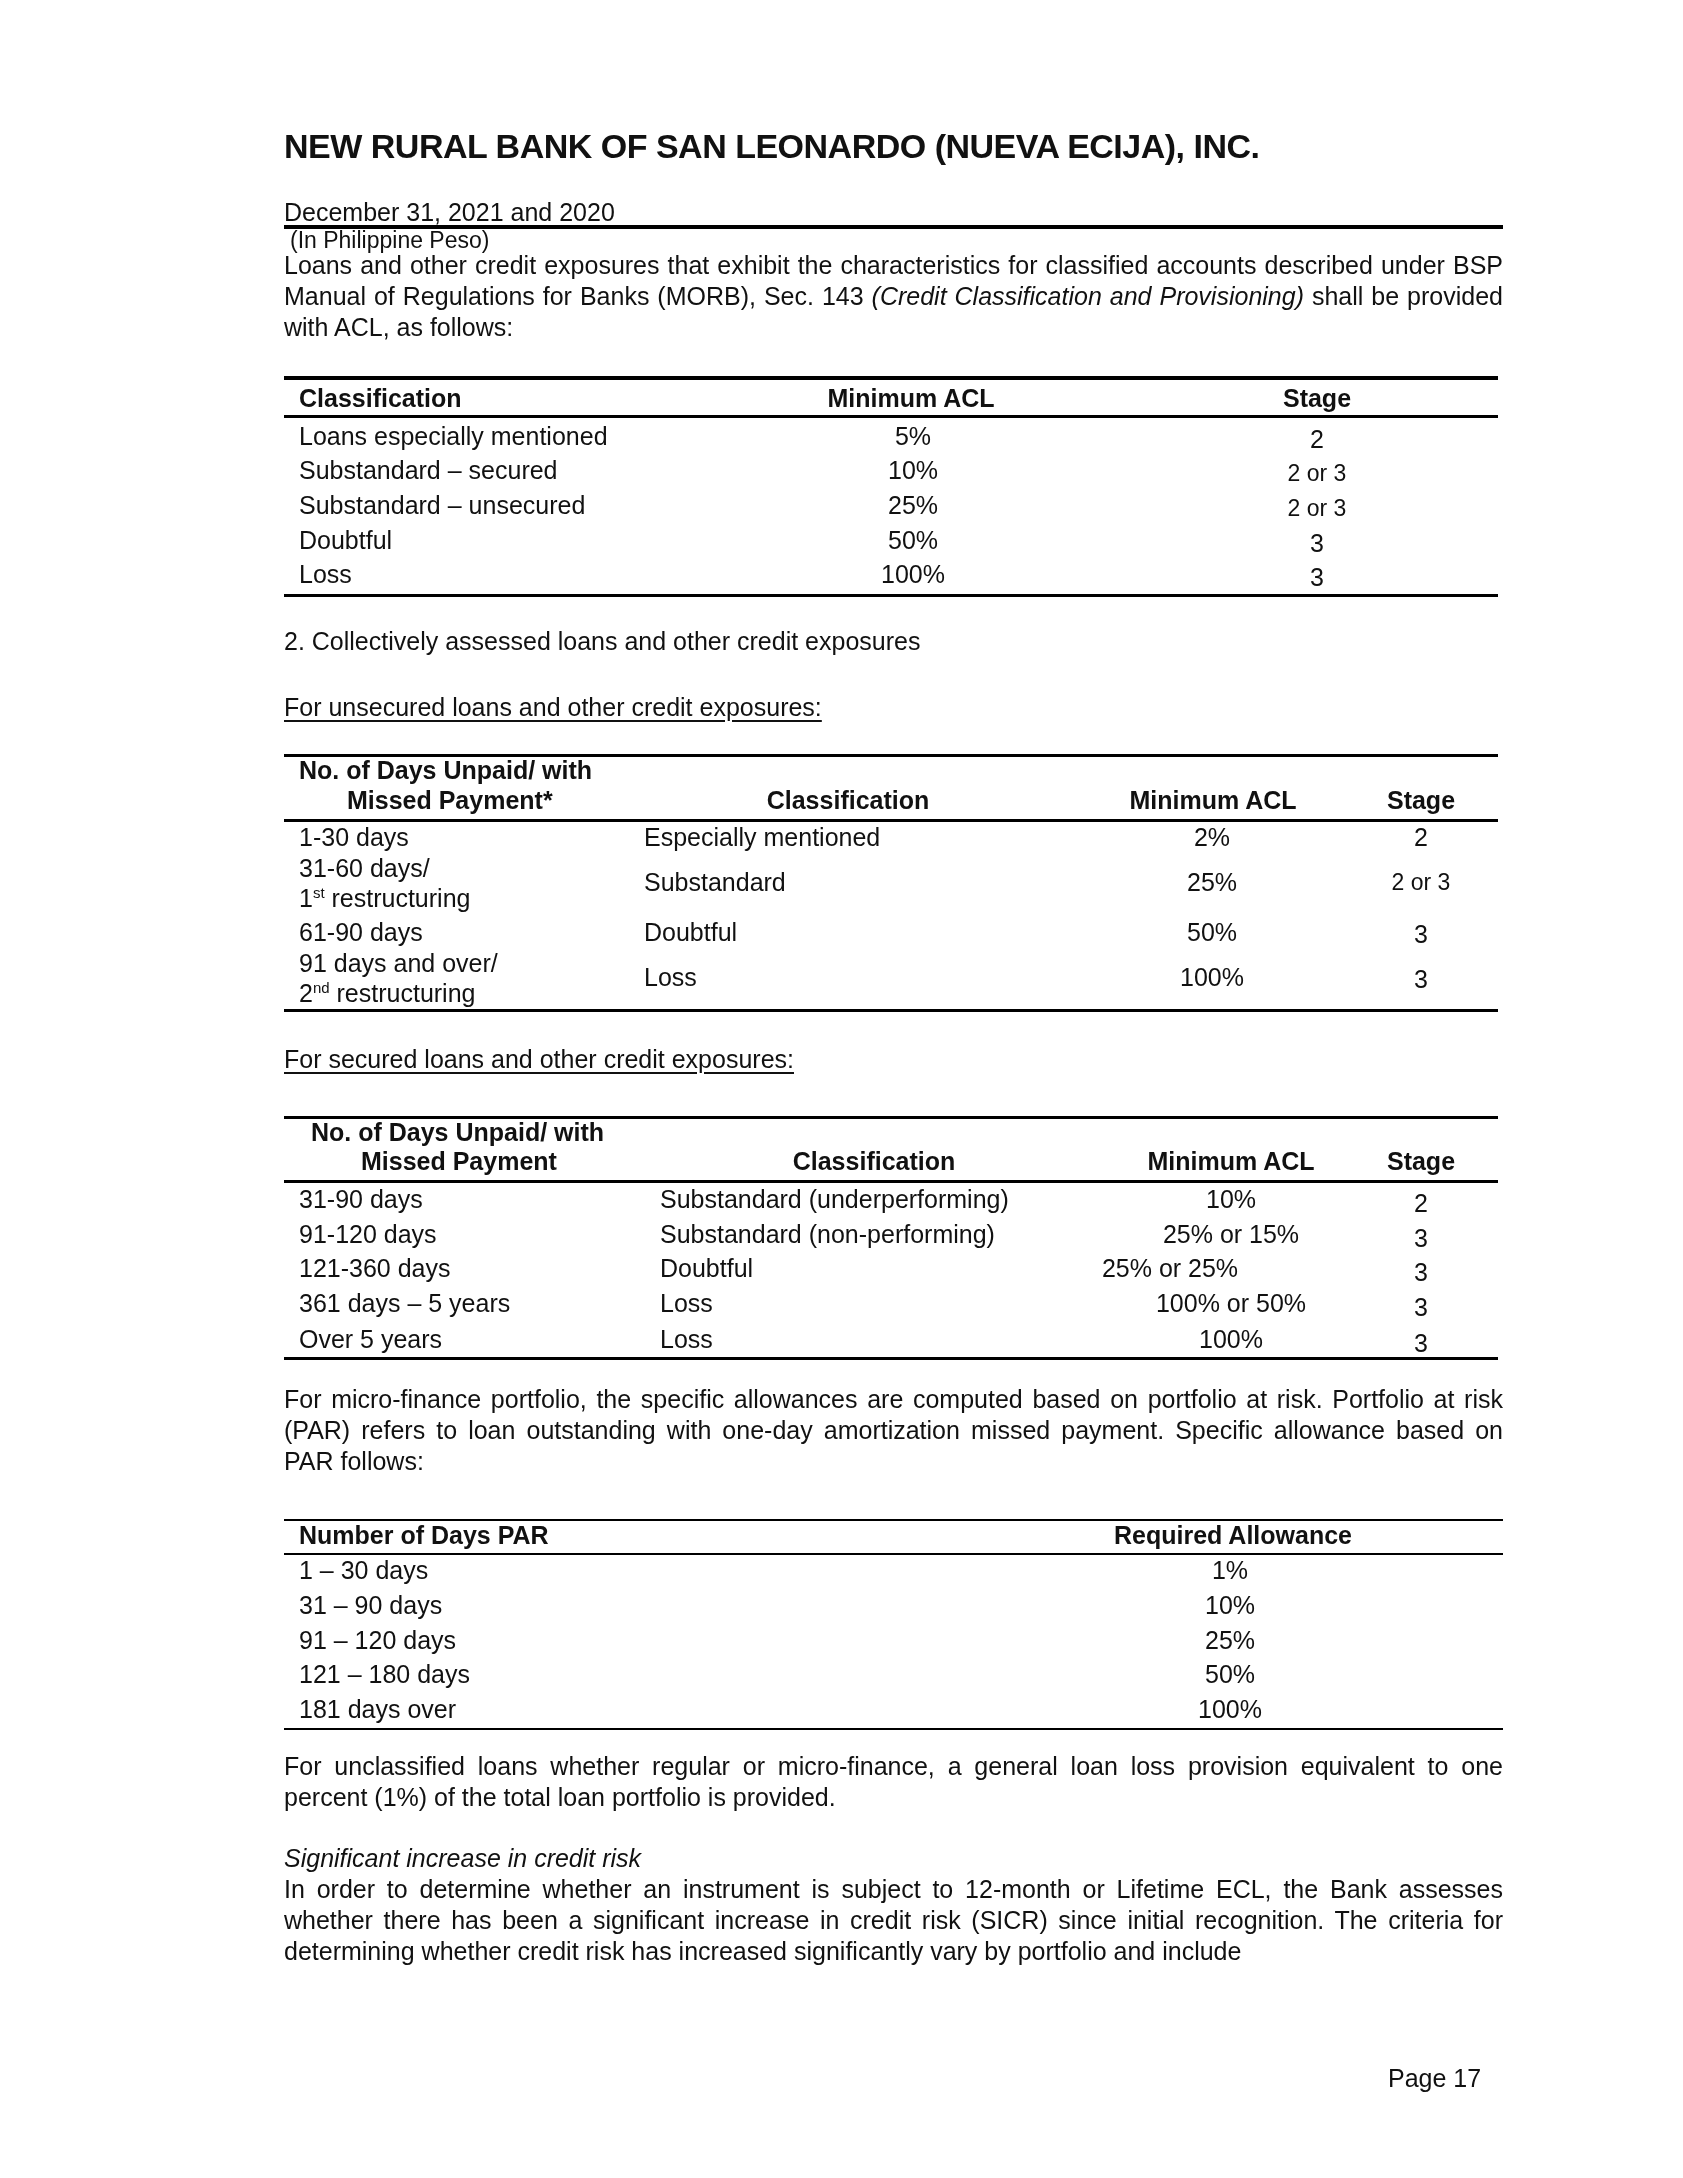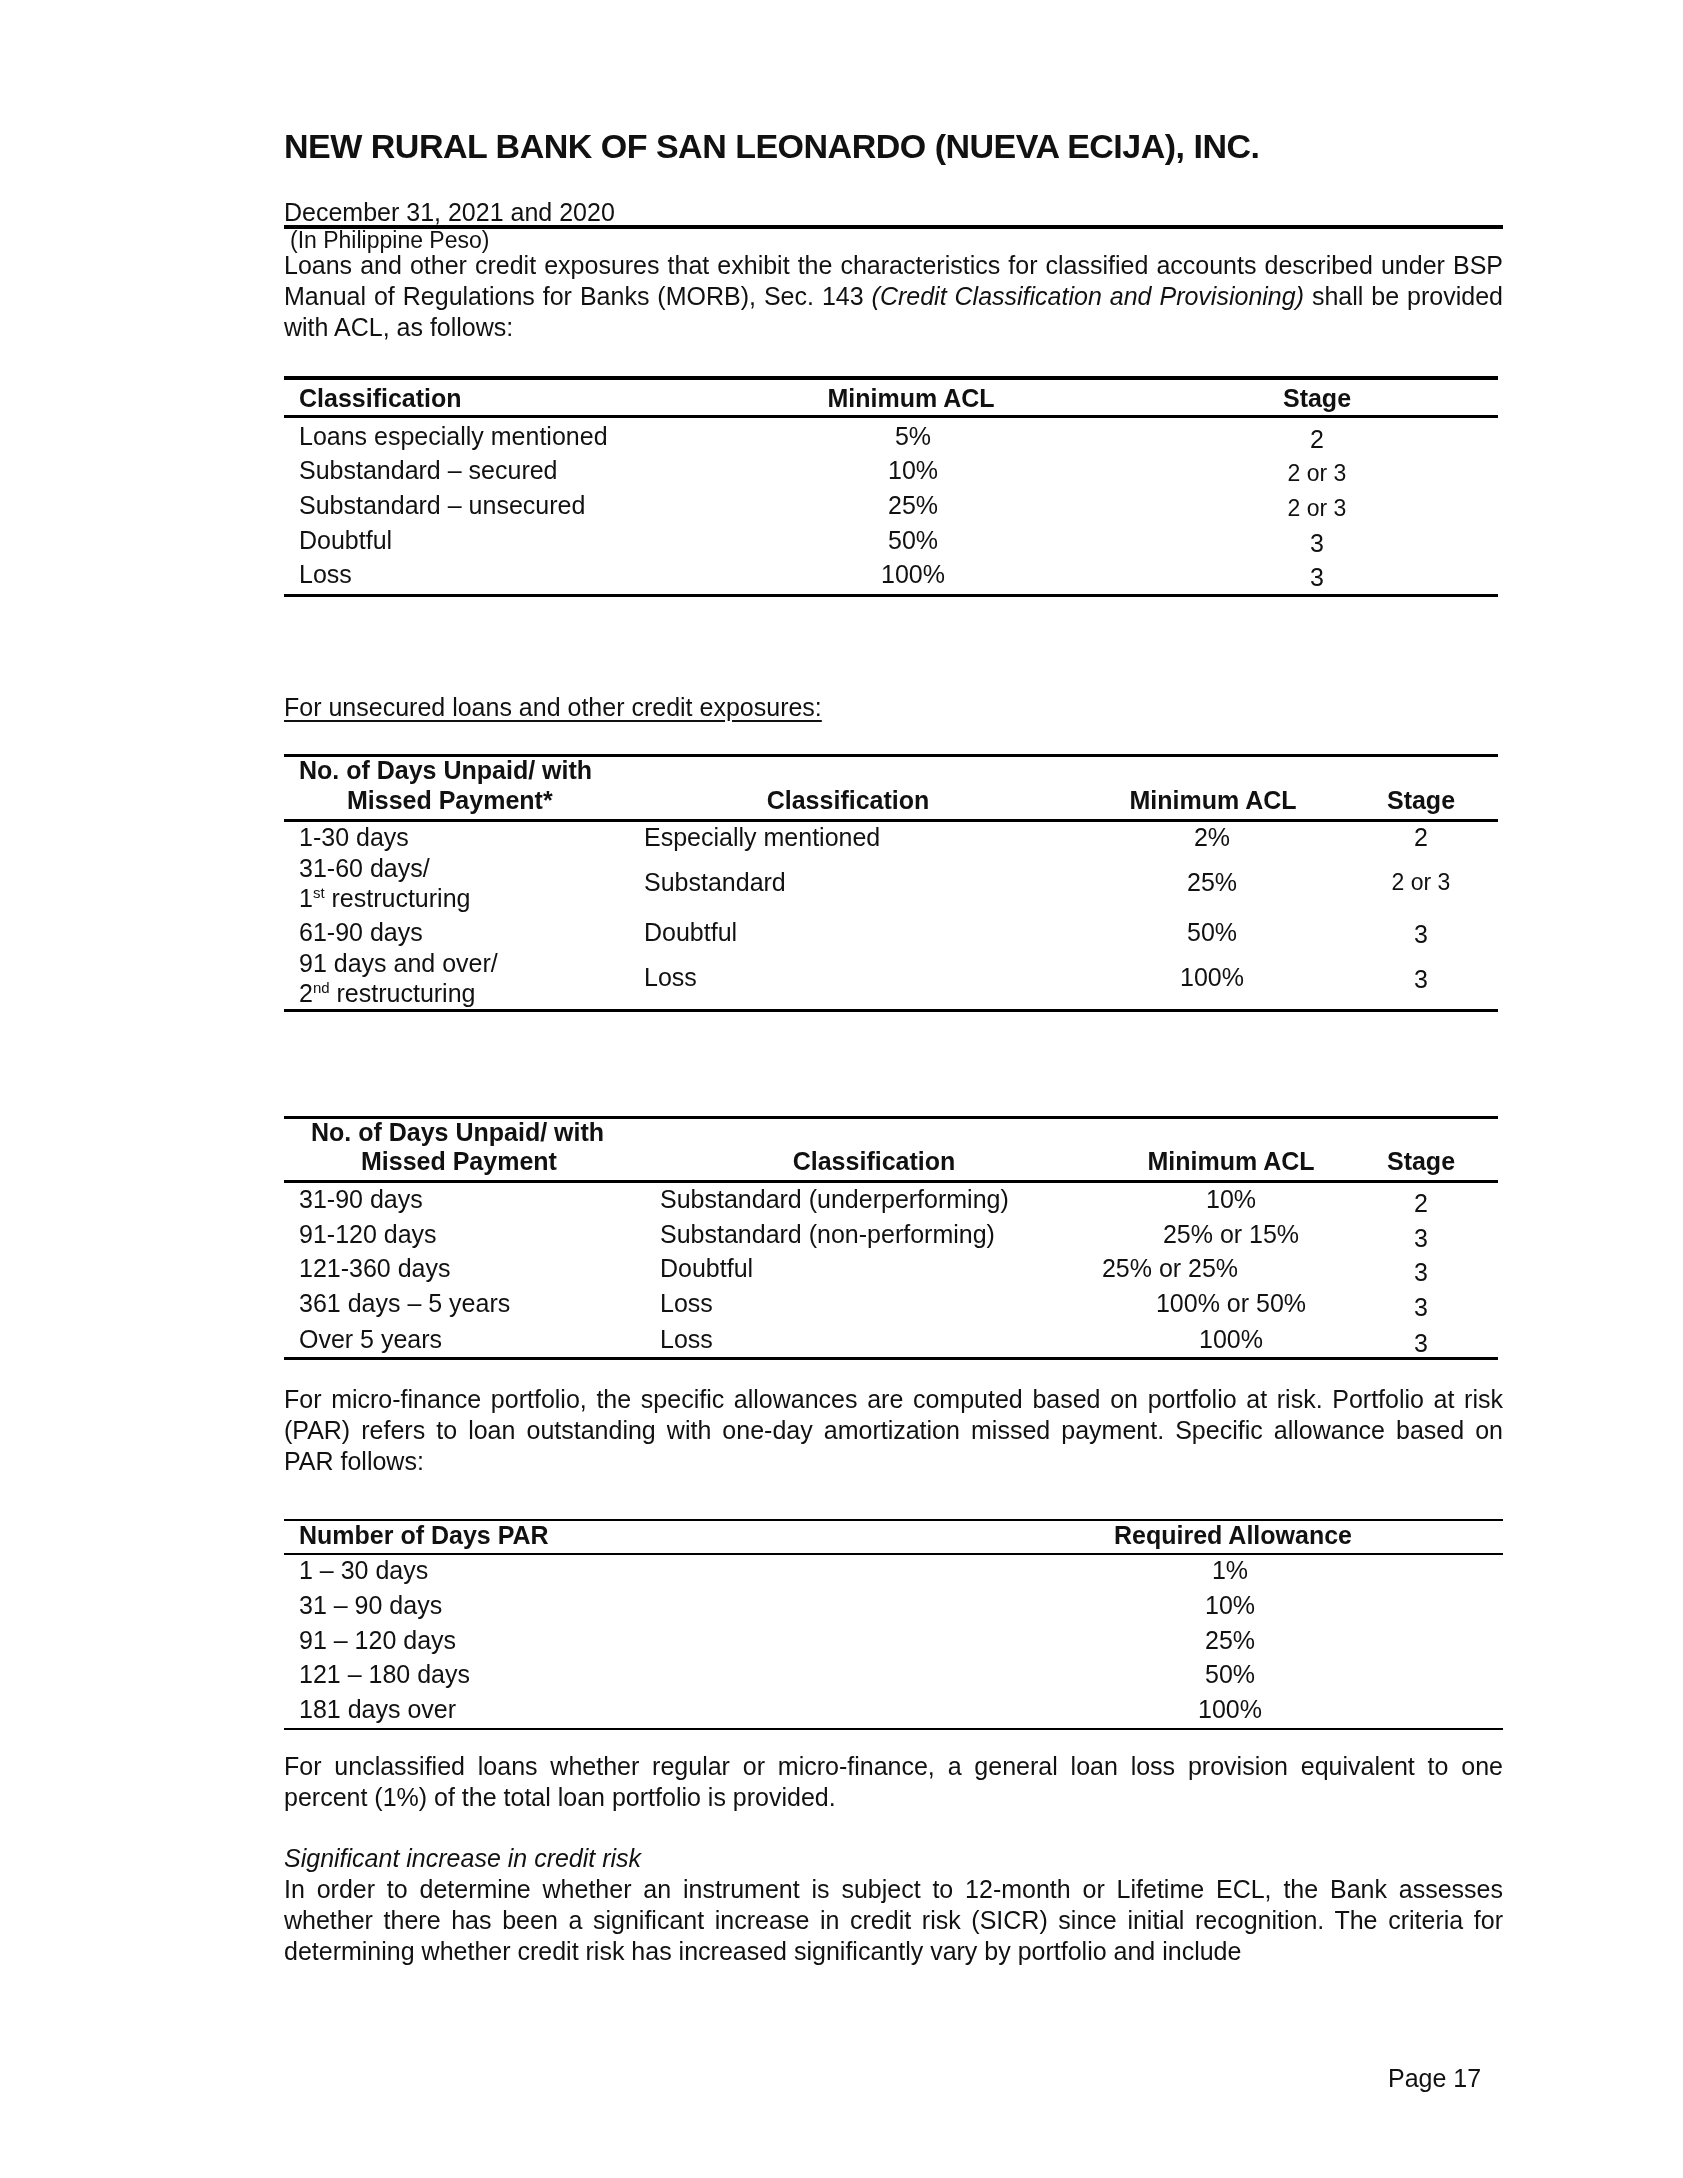--- a/index.html
+++ b/index.html
@@ -63,20 +63,21 @@
       <div class="cell center" style="left:1317px;top:528px;">3</div>
     </div>
     <div>
       <div class="cell" style="left:299px;top:559px;">Loss</div>
       <div class="cell center" style="left:913px;top:559px;">100%</div>
       <div class="cell center" style="left:1317px;top:562px;">3</div>
     </div>
     <div class="rule" style="top:594px;height:3px;"></div>
   </div>
 
+  <div class="abs cell" style="left:284px;top:626px;">2.  Collectively assessed loans and other credit exposures</div>
   <div class="abs cell ul" style="left:284px;top:692px;">For unsecured loans and other credit exposures:</div>
 
   <div>
     <div class="rule" style="top:754px;height:3px;"></div>
     <div class="cell th" style="left:299px;top:755px;">No. of Days Unpaid/ with</div>
     <div class="cell th" style="left:347px;top:785px;">Missed Payment*</div>
     <div class="cell th center" style="left:848px;top:785px;">Classification</div>
     <div class="cell th center" style="left:1213px;top:785px;">Minimum ACL</div>
     <div class="cell th center" style="left:1421px;top:785px;">Stage</div>
     <div class="rule" style="top:819px;height:3px;"></div>
@@ -103,20 +104,21 @@
     <div>
       <div class="cell" style="left:299px;top:948px;">91 days and over/</div>
       <div class="cell" style="left:299px;top:978px;"><span>2</span><sup>nd</sup><span> restructuring</span></div>
       <div class="cell" style="left:644px;top:962px;">Loss</div>
       <div class="cell center" style="left:1212px;top:962px;">100%</div>
       <div class="cell center" style="left:1421px;top:964px;">3</div>
     </div>
     <div class="rule" style="top:1009px;height:3px;"></div>
   </div>
 
+  <div class="abs cell ul" style="left:284px;top:1044px;">For secured loans and other credit exposures:</div>
 
   <div>
     <div class="rule" style="top:1116px;height:3px;"></div>
     <div class="cell th" style="left:311px;top:1117px;">No. of Days Unpaid/ with</div>
     <div class="cell th" style="left:361px;top:1146px;">Missed Payment</div>
     <div class="cell th center" style="left:874px;top:1146px;">Classification</div>
     <div class="cell th center" style="left:1231px;top:1146px;">Minimum ACL</div>
     <div class="cell th center" style="left:1421px;top:1146px;">Stage</div>
     <div class="rule" style="top:1180px;height:3px;"></div>
 

